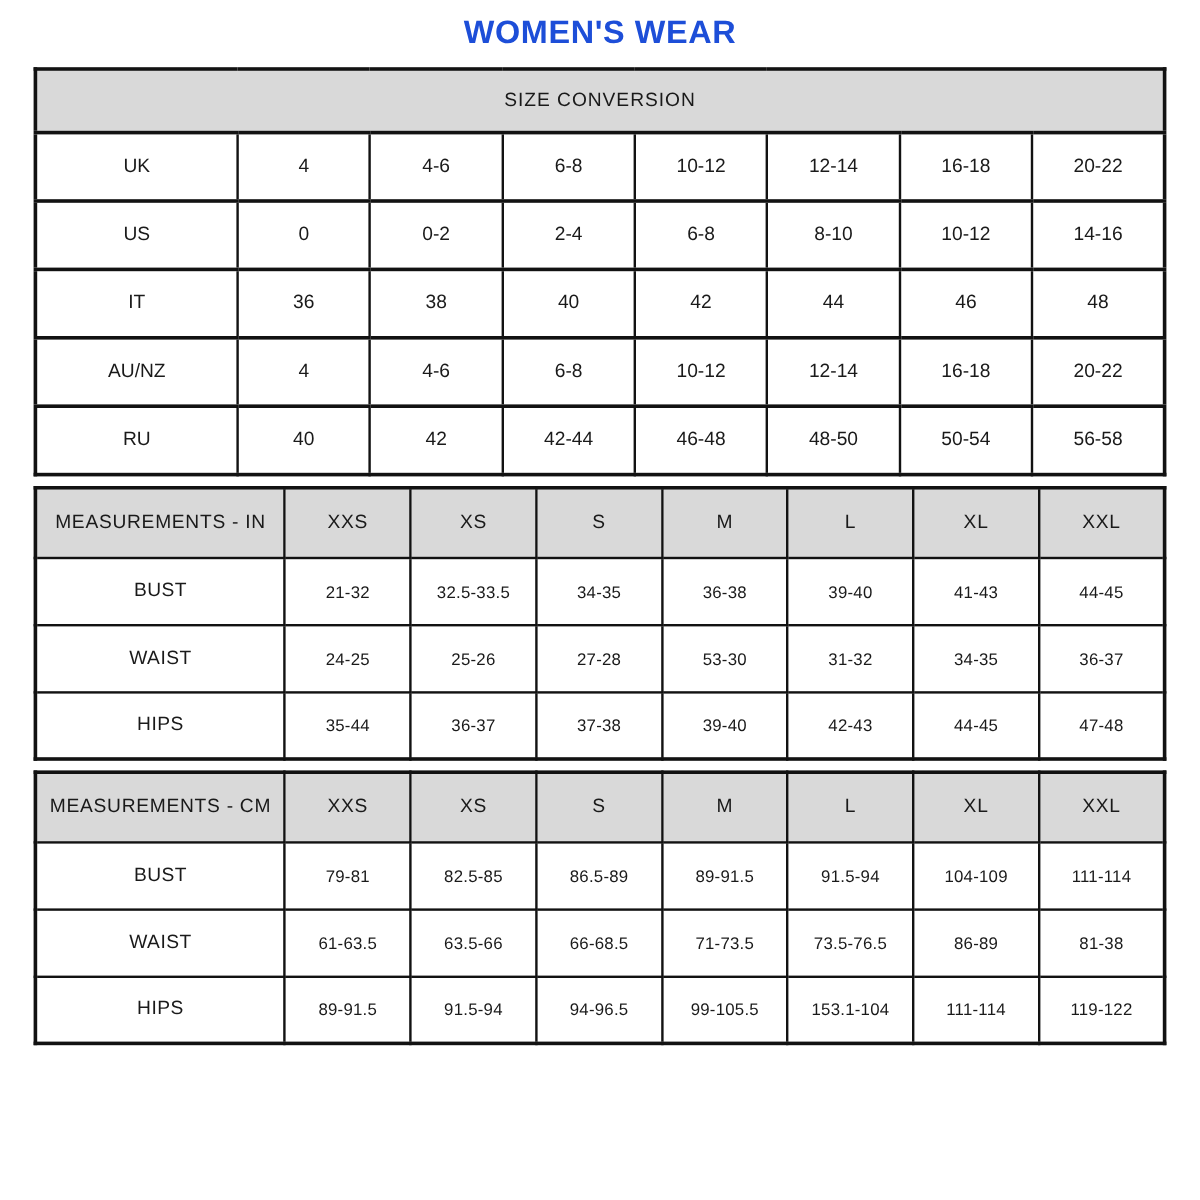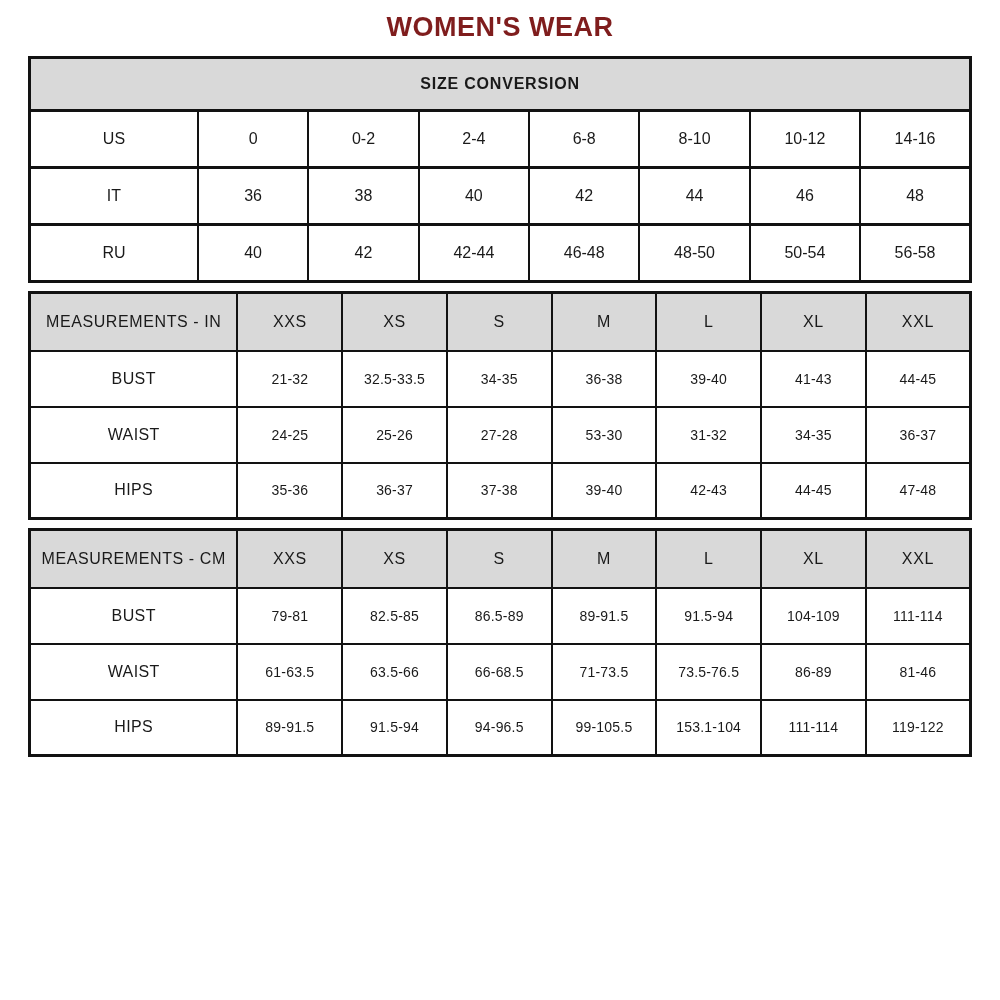--- a/index.html
+++ b/index.html
@@ -17,21 +17,21 @@
   .page {
     padding: 12px 28px 0 28px;
     box-sizing: border-box;
   }
   .page-title {
     text-align: center;
     font-size: 27px;
     font-weight: 700;
     letter-spacing: 0.5px;
     margin: 0 0 13px 0;
-    color: #7f1d1d;
+    color: #1d4ed8;
   }
   table.size-table {
     width: 100%;
     border-collapse: collapse;
     table-layout: fixed;
     border: 3px solid #121212;
     margin-bottom: 8px;
   }
   table.size-table th,
   table.size-table td {
@@ -42,21 +42,21 @@
     overflow: hidden;
   }
   
   .t1 col.c-label { width: 17.9%; }
   .t2 col.c-label, .t3 col.c-label { width: 22.1%; }
 
   
   .t1 .merged-title {
     height: 50px;
     background: #d9d9d9;
-    font-weight: 700;
+    font-weight: 400;
     font-size: 16px;
     letter-spacing: 0.8px;
   }
   
   .t1 tbody tr { height: 57px; font-size: 16px; }
   .t1 tbody tr.head-row th {
     font-weight: 400;
     background: #ffffff;
     font-size: 16px;
     letter-spacing: 0.3px;
@@ -96,39 +96,59 @@
         <col>
         <col>
         <col>
     </colgroup>
     <thead>
       <tr>
         <th class="merged-title" colspan="8">SIZE CONVERSION</th>
       </tr>
     </thead>
     <tbody>
+        <tr class="data-row">
+          <td>UK</td>
+          <td>4</td>
+          <td>4-6</td>
+          <td>6-8</td>
+          <td>10-12</td>
+          <td>12-14</td>
+          <td>16-18</td>
+          <td>20-22</td>
+        </tr>
         <tr class="data-row">
           <td>US</td>
           <td>0</td>
           <td>0-2</td>
           <td>2-4</td>
           <td>6-8</td>
           <td>8-10</td>
           <td>10-12</td>
           <td>14-16</td>
         </tr>
         <tr class="data-row">
           <td>IT</td>
           <td>36</td>
           <td>38</td>
           <td>40</td>
           <td>42</td>
           <td>44</td>
           <td>46</td>
           <td>48</td>
+        </tr>
+        <tr class="data-row">
+          <td>AU/NZ</td>
+          <td>4</td>
+          <td>4-6</td>
+          <td>6-8</td>
+          <td>10-12</td>
+          <td>12-14</td>
+          <td>16-18</td>
+          <td>20-22</td>
         </tr>
         <tr class="data-row">
           <td>RU</td>
           <td>40</td>
           <td>42</td>
           <td>42-44</td>
           <td>46-48</td>
           <td>48-50</td>
           <td>50-54</td>
           <td>56-58</td>
@@ -173,21 +193,21 @@
           <td>24-25</td>
           <td>25-26</td>
           <td>27-28</td>
           <td>53-30</td>
           <td>31-32</td>
           <td>34-35</td>
           <td>36-37</td>
         </tr>
         <tr class="data-row">
           <td>HIPS</td>
-          <td>35-36</td>
+          <td>35-44</td>
           <td>36-37</td>
           <td>37-38</td>
           <td>39-40</td>
           <td>42-43</td>
           <td>44-45</td>
           <td>47-48</td>
         </tr>
       </tbody>
   </table>
 
@@ -224,21 +244,21 @@
           <td>111-114</td>
         </tr>
         <tr class="data-row">
           <td>WAIST</td>
           <td>61-63.5</td>
           <td>63.5-66</td>
           <td>66-68.5</td>
           <td>71-73.5</td>
           <td>73.5-76.5</td>
           <td>86-89</td>
-          <td>81-46</td>
+          <td>81-38</td>
         </tr>
         <tr class="data-row">
           <td>HIPS</td>
           <td>89-91.5</td>
           <td>91.5-94</td>
           <td>94-96.5</td>
           <td>99-105.5</td>
           <td>153.1-104</td>
           <td>111-114</td>
           <td>119-122</td>

